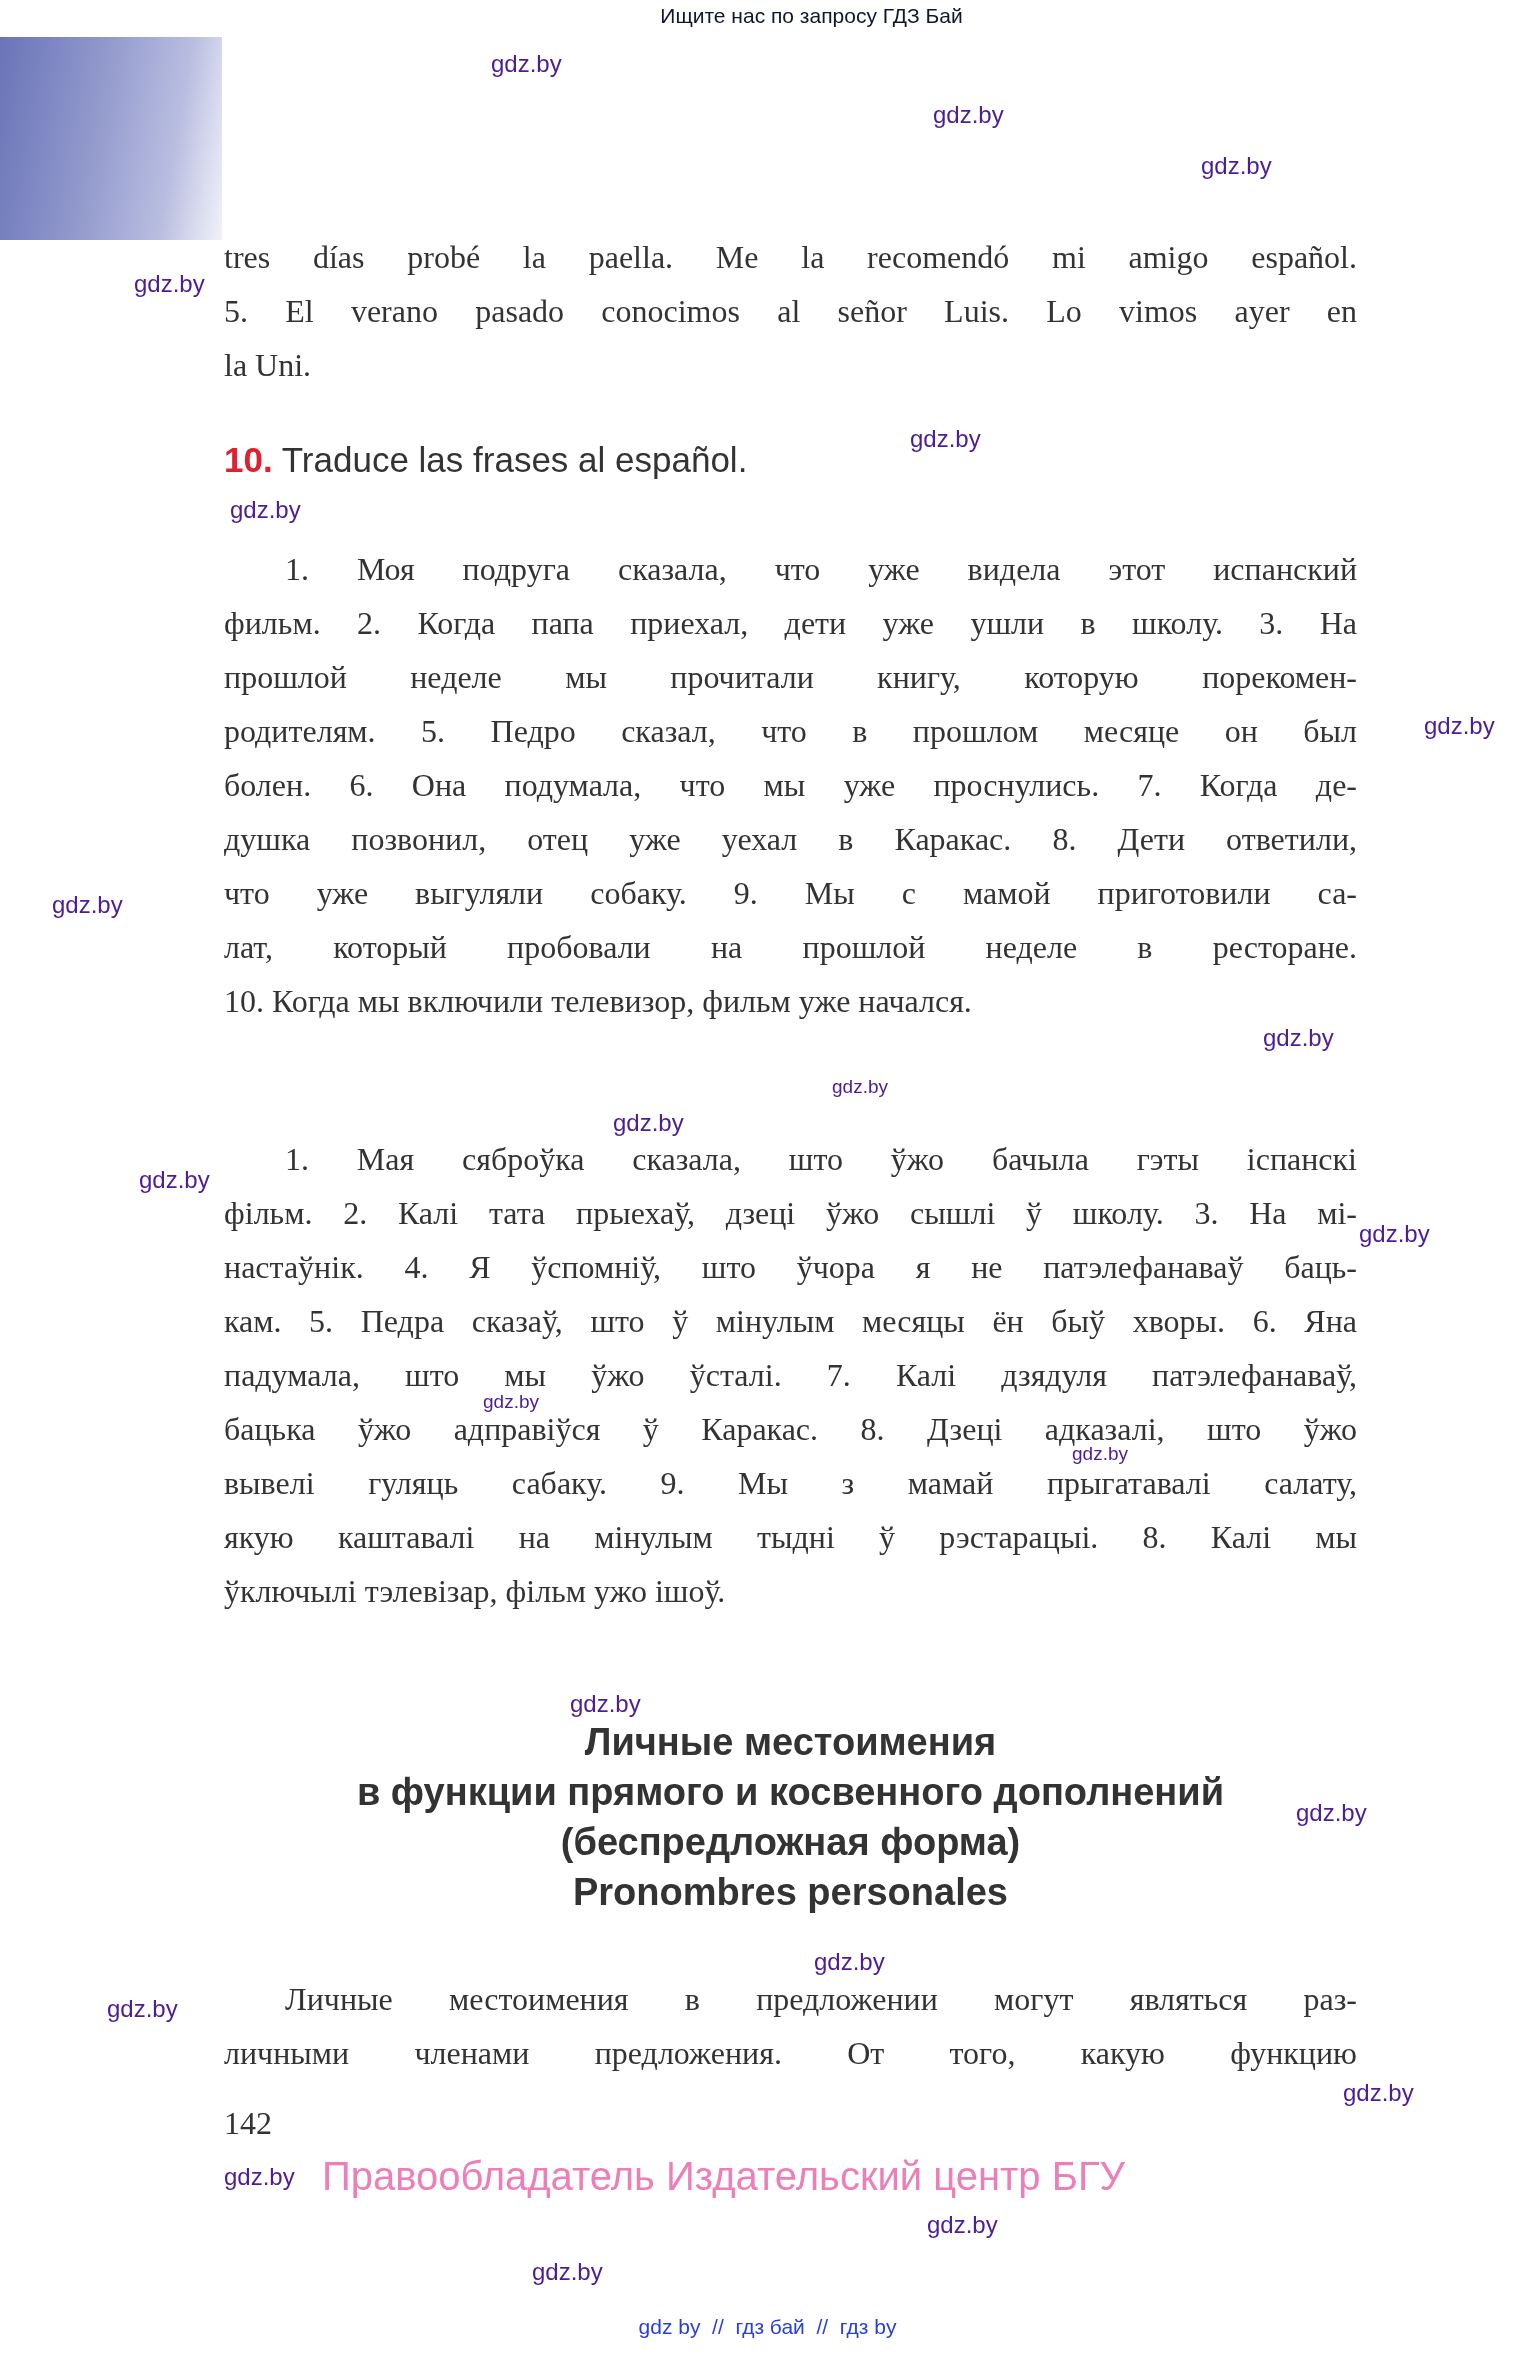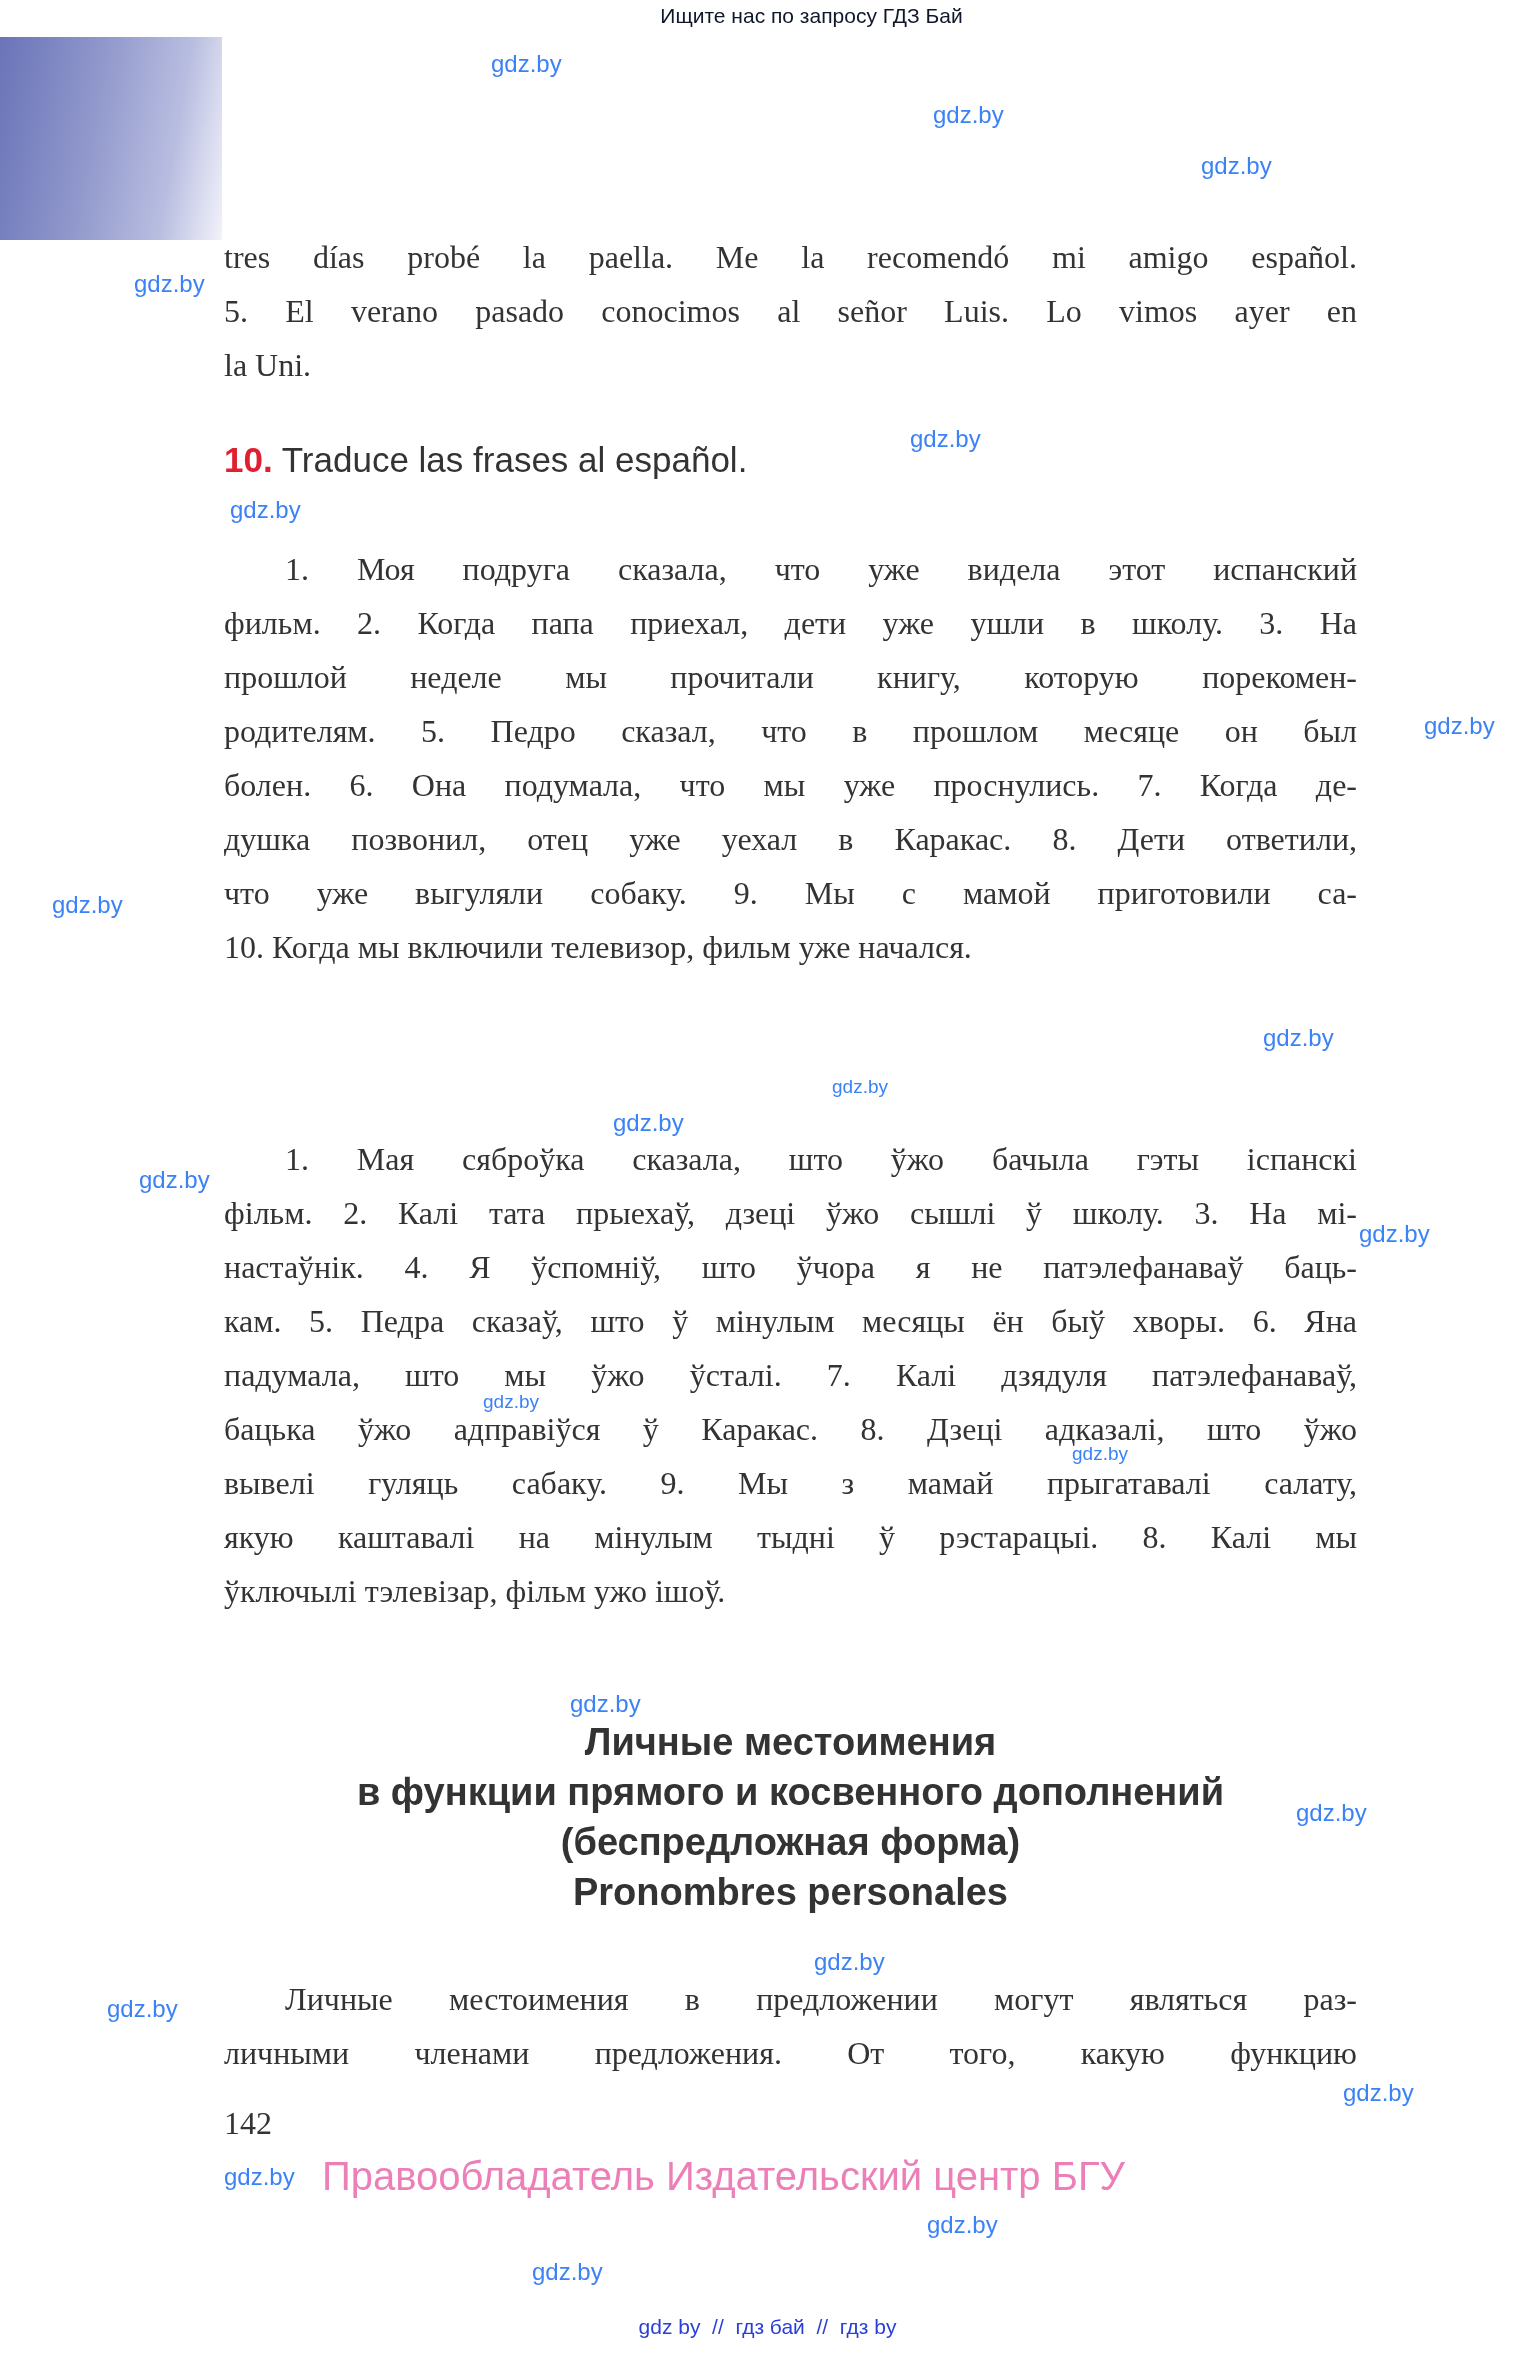--- a/index.html
+++ b/index.html
@@ -1,21 +1,21 @@
 <!DOCTYPE html>
 <html style="font-size:14px"><head>
 <meta charset="utf-8">
 <style>
   html, body { margin:0; padding:0; background:#ffffff; }
   body { width:1535px; height:2377px; position:relative; overflow:hidden; }
   .abs { position:absolute; }
   .top-banner { left:0; width:1535px; top:3.5px; text-align:center; font-family:"Liberation Sans", sans-serif; font-size:21px; color:#0f172a;padding-left:44px; }
   .blue-block { left:0; top:37px; width:222px; height:203px;
     background: linear-gradient(100deg, #6a74b8 0%, #8f97cb 40%, #b8bde0 75%, #f2f2fa 100%); }
-  .wm { font-family:"Liberation Sans", sans-serif; font-size:24px; color:#3b82f6; white-space:nowrap; }
+  .wm { font-family:"Liberation Sans", sans-serif; font-size:24px; color:#4c1d95; white-space:nowrap; }
   .wm-small { font-size:19px; }
   .serif { font-family:"Liberation Serif", serif; color:#333; font-size:32px; line-height:54px; }
   .para { left:224px; width:1133px; text-align:justify; }
   .line { display:block; white-space:nowrap; text-align-last:justify; text-align:justify; }
   .line.last { text-align-last:left; }
   .indent { padding-left:61px; }
   .ex-head { left:224px; top:440px; font-family:"Liberation Sans", sans-serif; font-size:35px; color:#333; white-space:nowrap; }
   .ex-num { color:#e02030; font-weight:bold; }
   .section-head { left:224px; width:1133px; text-align:center; font-family:"Liberation Sans", sans-serif; font-weight:bold; font-size:38px; color:#333; line-height:50px; }
   .page-num { left:224px; top:2105px; font-family:"Liberation Serif", serif; font-size:32px; color:#333; }
@@ -65,20 +65,21 @@
 </div>
 
 <div class="abs para serif" style="top:542px;">
   <span class="line indent">1. Моя подруга сказала, что уже видела этот испанский</span>
   <span class="line">фильм. 2. Когда папа приехал, дети уже ушли в школу. 3. На</span>
   <span class="line">прошлой неделе мы прочитали книгу, которую порекомен-</span>
   <span class="line">родителям. 5. Педро сказал, что в прошлом месяце он был</span>
   <span class="line">болен. 6. Она подумала, что мы уже проснулись. 7. Когда де-</span>
   <span class="line">душка позвонил, отец уже уехал в Каракас. 8. Дети ответили,</span>
   <span class="line">что уже выгуляли собаку. 9. Мы с мамой приготовили са-</span>
+  <span class="line">лат, который пробовали на прошлой неделе в ресторане.</span>
   <span class="line last">10. Когда мы включили телевизор, фильм уже начался.</span>
 </div>
 
 <div class="abs para serif" style="top:1132px;">
   <span class="line indent">1. Мая сяброўка сказала, што ўжо бачыла гэты іспанскі</span>
   <span class="line">фільм. 2. Калі тата прыехаў, дзеці ўжо сышлі ў школу. 3. На мі-</span>
   <span class="line">настаўнік. 4. Я ўспомніў, што ўчора я не патэлефанаваў баць-</span>
   <span class="line">кам. 5. Педра сказаў, што ў мінулым месяцы ён быў хворы. 6. Яна</span>
   <span class="line">падумала, што мы ўжо ўсталі. 7. Калі дзядуля патэлефанаваў,</span>
   <span class="line">бацька ўжо адправіўся ў Каракас. 8. Дзеці адказалі, што ўжо</span>

